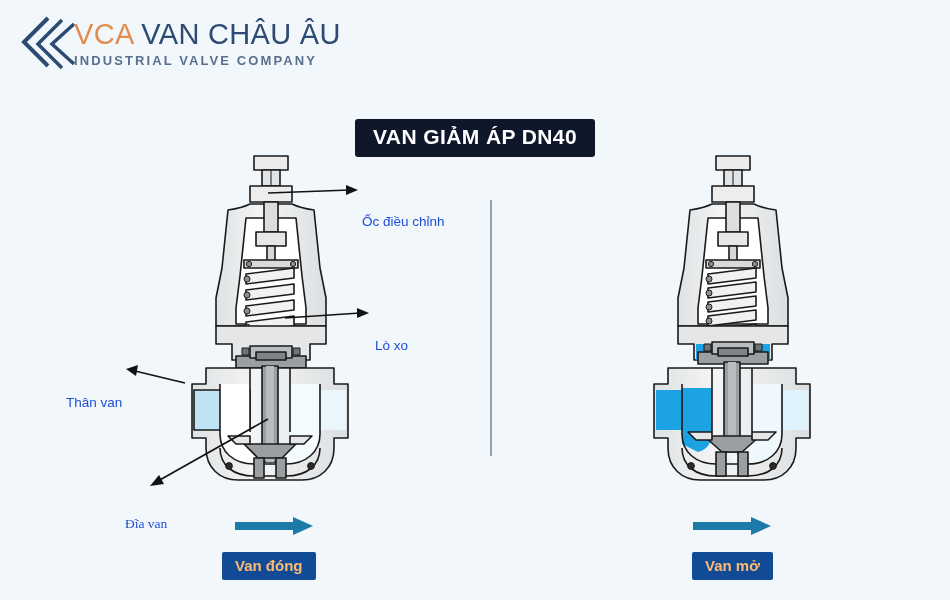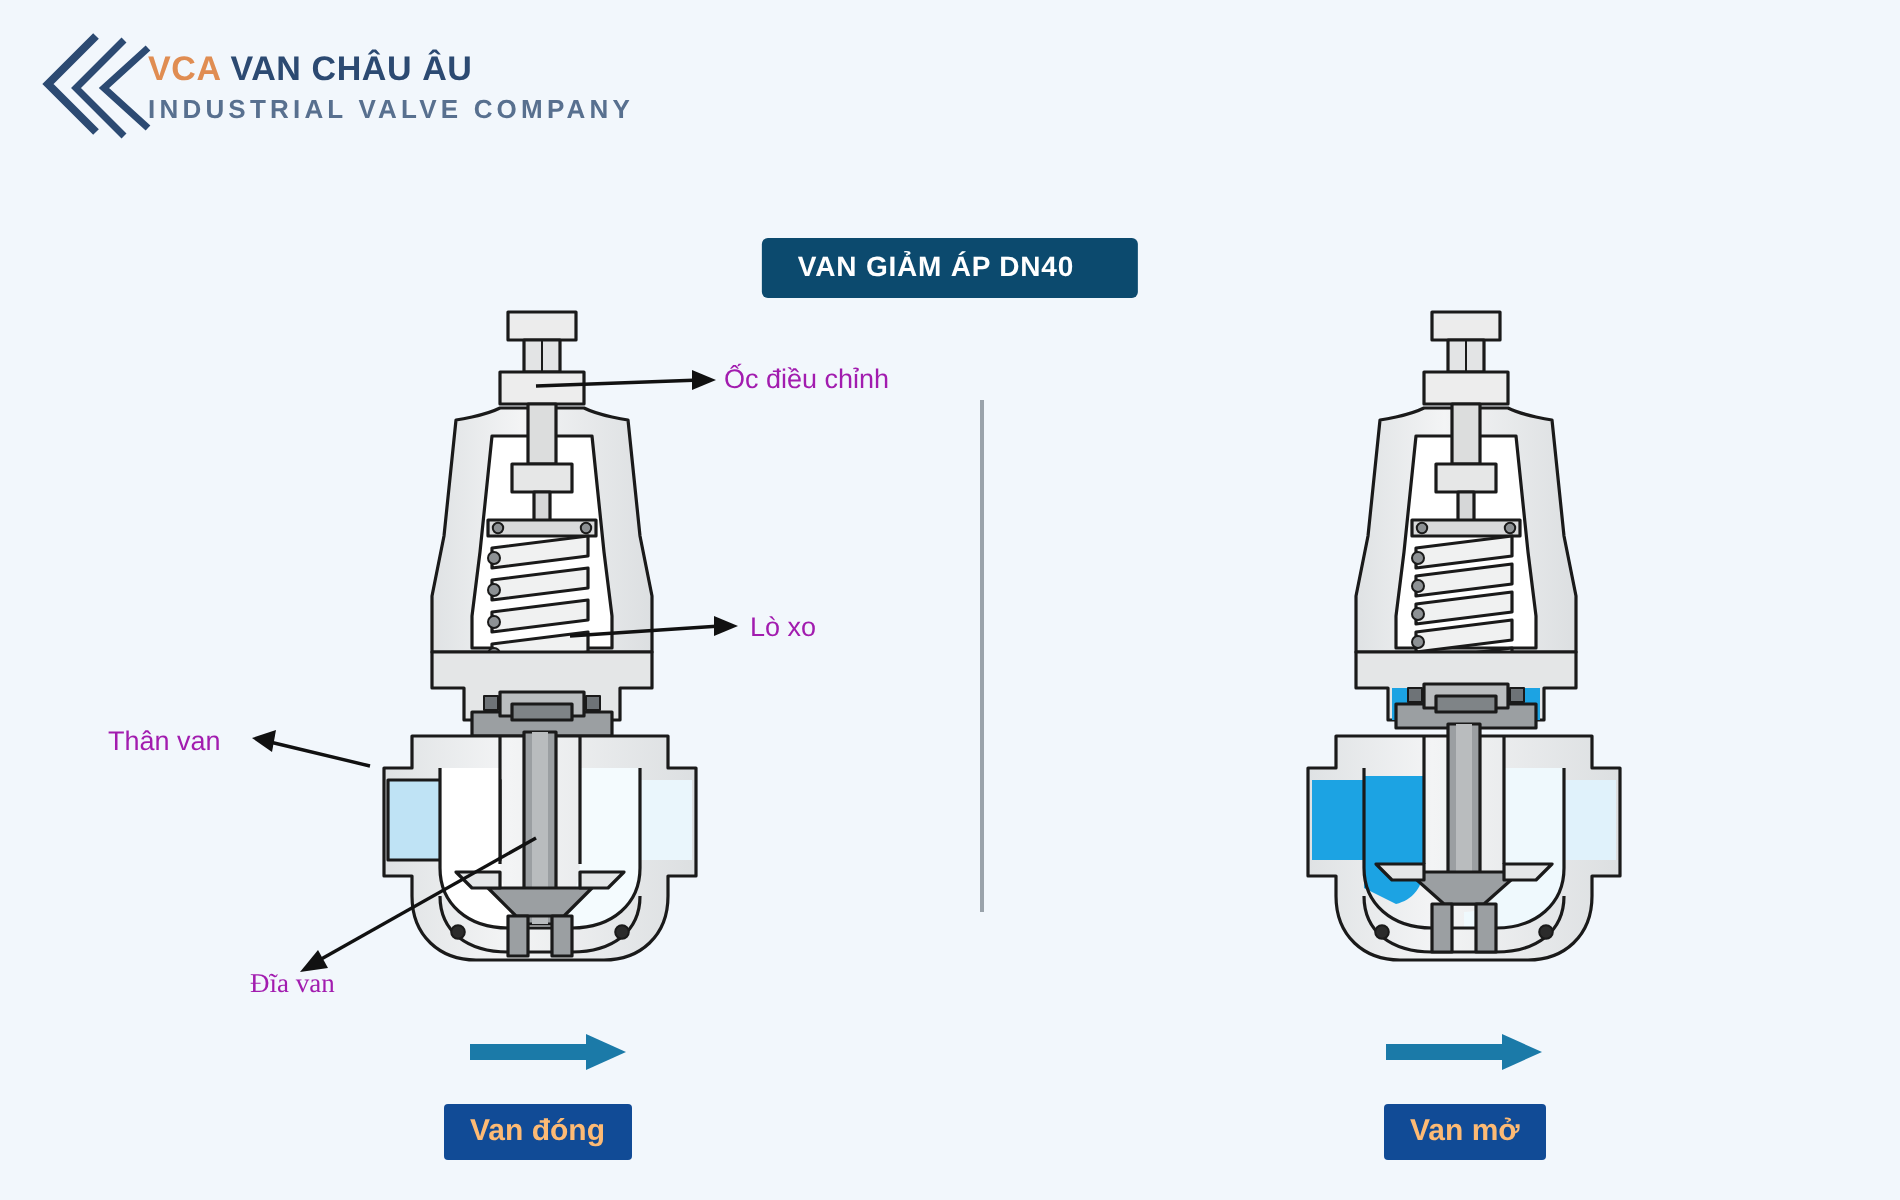--- a/index.html
+++ b/index.html
@@ -38,22 +38,22 @@
   }
   .logo-text {
     display: flex;
     flex-direction: column;
     justify-content: center;
     margin-left: -14px;
     position: relative;
     z-index: 3;
   }
   .logo-name {
-    font-size: 17px;
-    font-weight: bold;
+    font-size: 29px;
+    font-weight: normal;
     color: #2c4a72;
     letter-spacing: 0.3px;
     line-height: 1;
     white-space: nowrap;
   }
   .logo-name .vca {
     color: #e08d52;
   }
   .logo-tag {
     font-size: 13px;
@@ -75,50 +75,51 @@
     font-size: 30px;
     font-weight: bold;
     color: #14448f;
     letter-spacing: 0.6px;
   }
   .subtitle-badge {
     position: absolute;
     left: 50%;
     transform: translateX(-50%);
     top: 119px;
-    background: #0c4a6e;
+    background: #0f172a;
     color: #ffffff;
-    font-size: 14px;
+    font-size: 21px;
     font-weight: bold;
-    padding: 6px 32px 8px 18px;
+    padding: 6px 18px 8px 18px;
     border-radius: 3px;
     letter-spacing: 0.4px;
     white-space: nowrap;
   }
 
   
   .divider {
     position: absolute;
     left: 490px;
     top: 200px;
     width: 2px;
     height: 256px;
     background: #9aa3ab;
   }
 
   
   .callout {
     position: absolute;
     font-size: 13.5px;
-    color: #a21caf;
+    color: #1d4ed8;
     white-space: nowrap;
+    margin-top: 32px;
   }
   .cl-screw  { left: 362px; top: 182px; }
   .cl-spring { left: 375px; top: 306px; }
-  .cl-body   { left: 54px;  top: 363px; text-align: right; }
+  .cl-body   { left: 66px;  top: 363px; text-align: right; }
   .cl-disc   { left: 125px; top: 484px; font-family: Liberation Serif, serif; }
 
   
   .status {
     position: absolute;
     background: #114b96;
     color: #fdba74;
     font-size: 15px;
     font-weight: bold;
     padding: 5px 13px 6px 13px;

